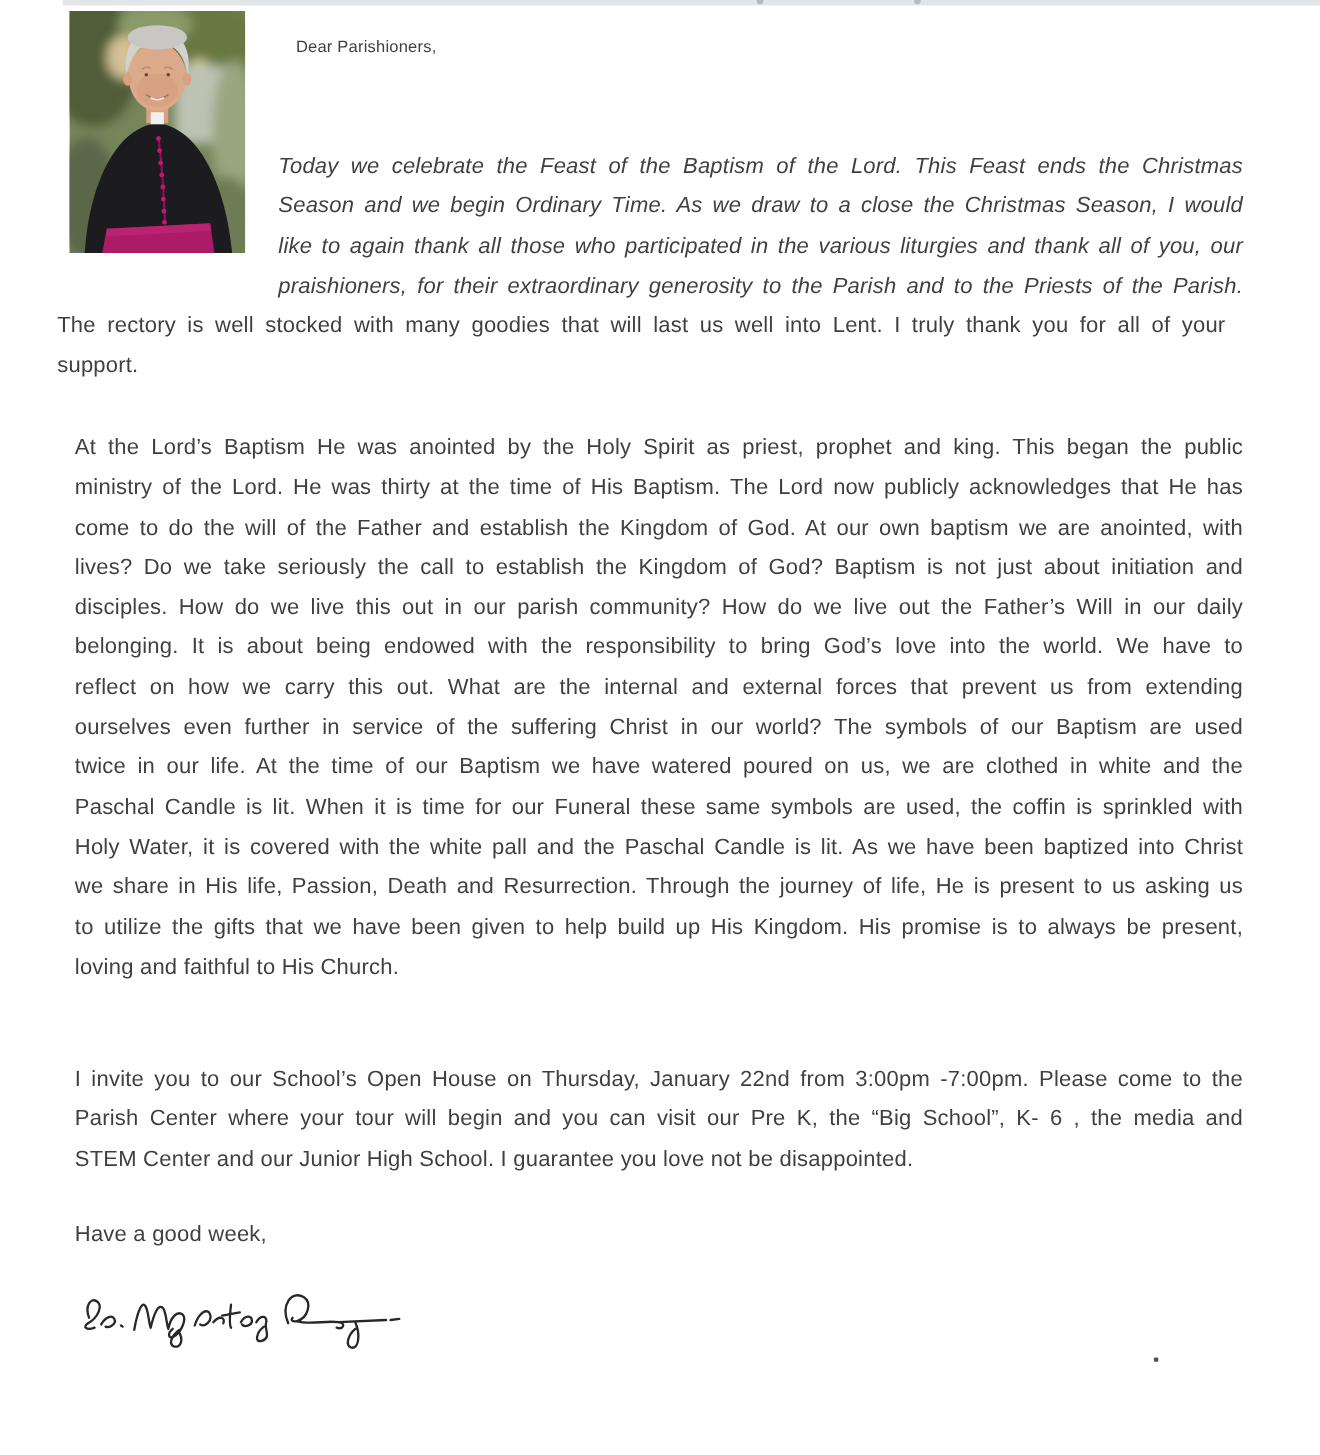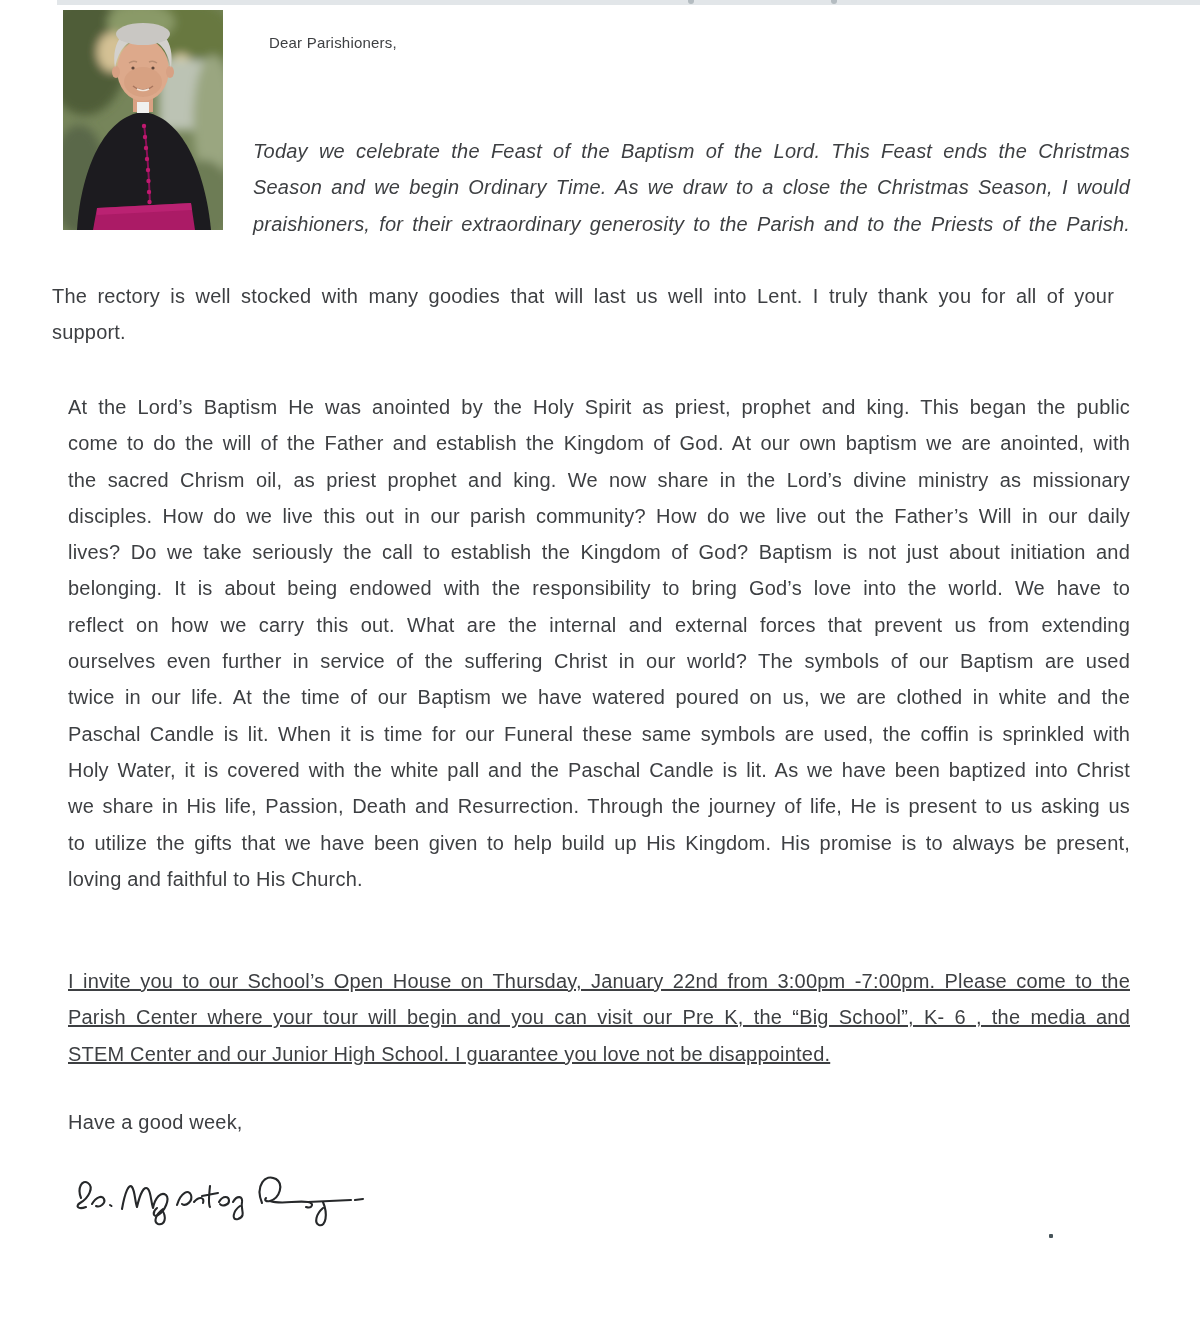--- a/index.html
+++ b/index.html
@@ -22,21 +22,21 @@
   }
   .photo-frame svg{display:block;}
   .greeting{
     position:absolute;left:269px;top:25px;width:500px;
     font-size:15px;line-height:36px;letter-spacing:.2px;
   }
   .para{position:absolute;font-size:20px;line-height:36.3px;letter-spacing:.2px;}
   #para1a{left:253px;top:133px;width:877px;font-style:italic;}
   #para1b{left:52px;top:278px;width:1062px;}
   #para2{left:68px;top:389px;width:1062px;}
-  #para3{left:68px;top:963px;width:1062px;text-decoration:underline;}
+  #para3{left:68px;top:963px;width:1062px;}
   .line{text-align:justify;text-align-last:justify;white-space:normal;}
   .line.last{text-align:justify;text-align-last:left;}
   .closing{
     position:absolute;left:68px;top:1104px;font-size:20px;line-height:36.3px;
     letter-spacing:.2px;
   }
   .signature{position:absolute;left:65px;top:1158px;width:300px;height:78px;}
   .stray-dot{
     position:absolute;left:1049px;top:1234px;width:4px;height:4px;
     background:#47545a;border-radius:1px;
@@ -104,34 +104,35 @@
     <path d="M70,76 Q80,84 90,76" stroke="#a8765e" stroke-width="1.6" fill="none"></path>
     <path d="M74,79 Q80,82 86,79" stroke="#f2e6dc" stroke-width="1.6" fill="none"></path>
   </svg>
 </div>
 
 <div class="greeting">Dear Parishioners,</div>
 
 <div id="para1a" class="para">
     <div class="line">Today we celebrate the Feast of the Baptism of the Lord. This Feast ends the Christmas</div>
     <div class="line">Season and we begin Ordinary Time. As we draw to a close the Christmas Season, I would</div>
+    <div class="line">like to again thank all those who participated in the various liturgies and thank all of you, our</div>
     <div class="line">praishioners, for their extraordinary generosity to the Parish and to the Priests of the Parish.</div>
   </div>
 
 <div id="para1b" class="para">
     <div class="line">The rectory is well stocked with many goodies that will last us well into Lent. I truly thank you for all of your</div>
     <div class="line last">support.</div>
   </div>
 
 <div id="para2" class="para">
     <div class="line">At the Lord’s Baptism He was anointed by the Holy Spirit as priest, prophet and king. This began the public</div>
+    <div class="line">ministry of the Lord. He was thirty at the time of His Baptism. The Lord now publicly acknowledges that He has</div>
     <div class="line">come to do the will of the Father and establish the Kingdom of God. At our own baptism we are anointed, with</div>
-    <div class="line">the sacred Chrism oil, as priest prophet and king. We now share in the Lord’s divine ministry as missionary</div>
+    <div class="line">lives? Do we take seriously the call to establish the Kingdom of God? Baptism is not just about initiation and</div>
     <div class="line">disciples. How do we live this out in our parish community? How do we live out the Father’s Will in our daily</div>
-    <div class="line">lives? Do we take seriously the call to establish the Kingdom of God? Baptism is not just about initiation and</div>
     <div class="line">belonging. It is about being endowed with the responsibility to bring God’s love into the world. We have to</div>
     <div class="line">reflect on how we carry this out. What are the internal and external forces that prevent us from extending</div>
     <div class="line">ourselves even further in service of the suffering Christ in our world? The symbols of our Baptism are used</div>
     <div class="line">twice in our life. At the time of our Baptism we have watered poured on us, we are clothed in white and the</div>
     <div class="line">Paschal Candle is lit. When it is time for our Funeral these same symbols are used, the coffin is sprinkled with</div>
     <div class="line">Holy Water, it is covered with the white pall and the Paschal Candle is lit. As we have been baptized into Christ</div>
     <div class="line">we share in His life, Passion, Death and Resurrection. Through the journey of life, He is present to us asking us</div>
     <div class="line">to utilize the gifts that we have been given to help build up His Kingdom. His promise is to always be present,</div>
     <div class="line last">loving and faithful to His Church.</div>
   </div>

